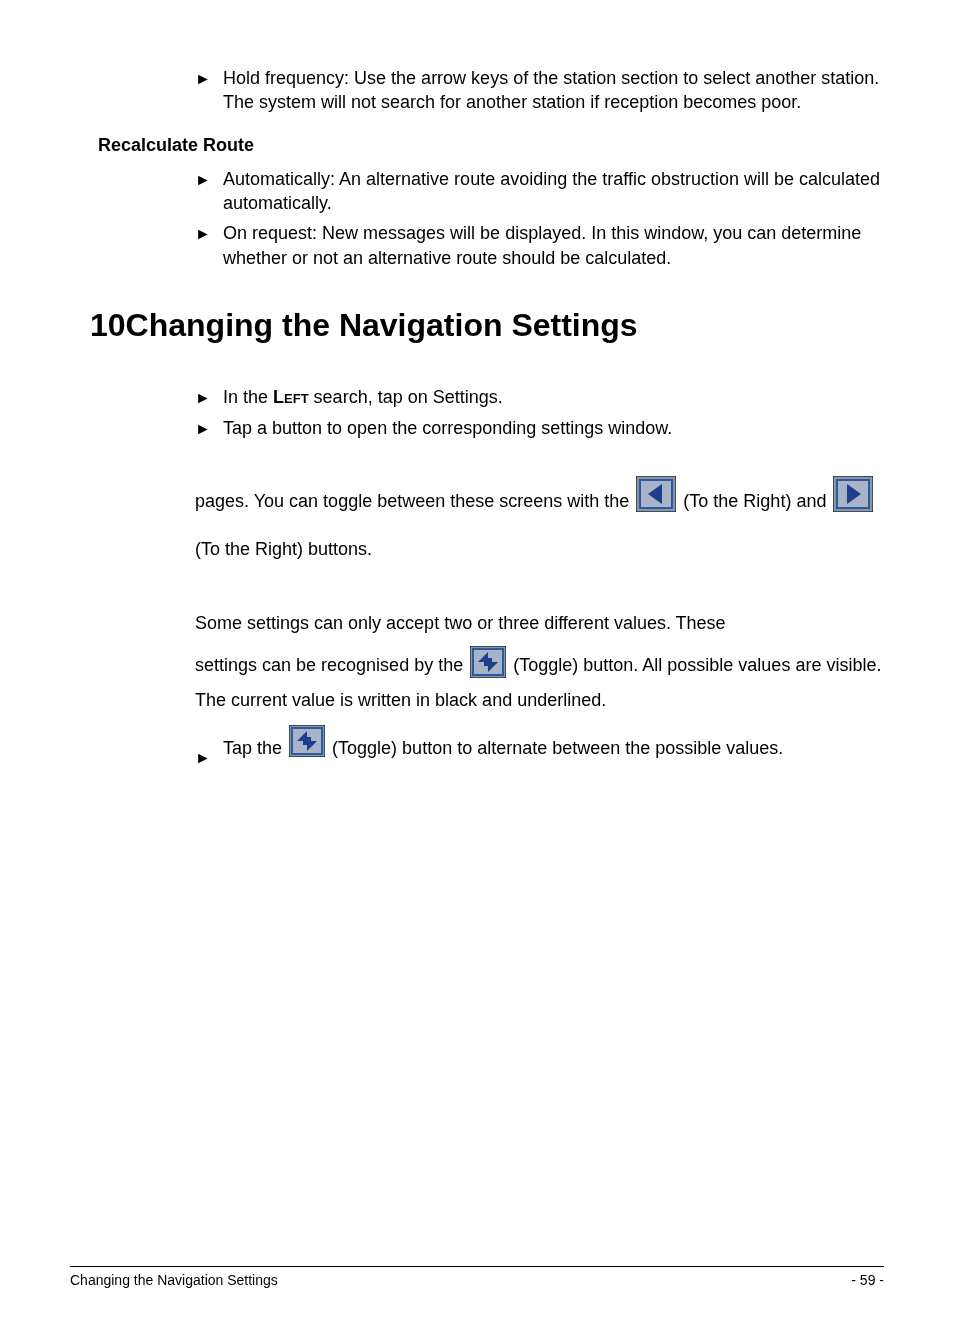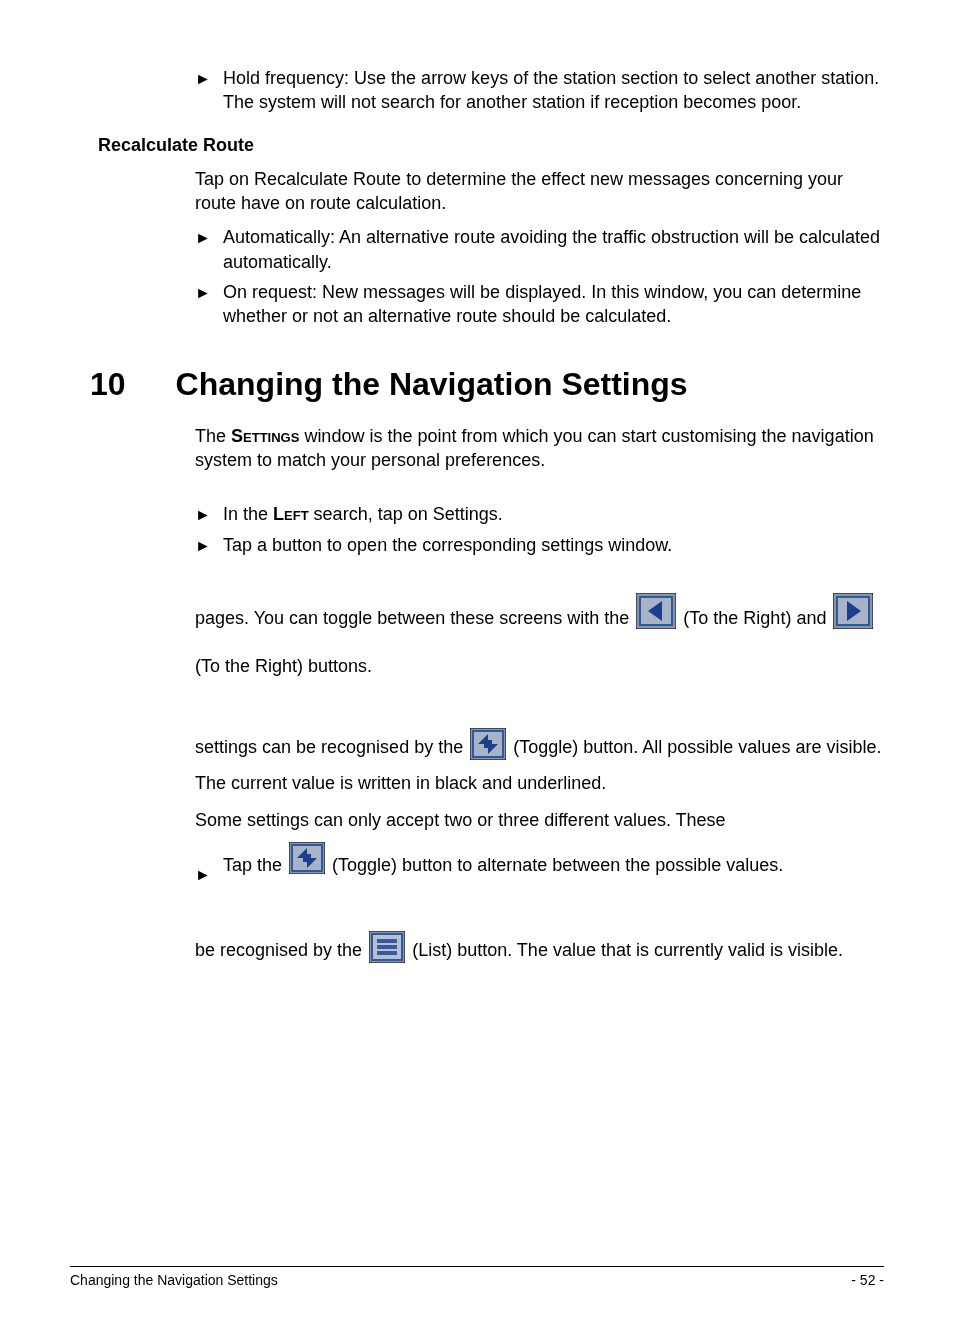--- a/index.html
+++ b/index.html
@@ -38,21 +38,20 @@
     font-weight: bold;
     font-size: 18px;
     margin: 18px 0 10px 0;
   }
   .para {
     margin: 10px 0;
   }
   .h1row {
     display: flex;
     align-items: baseline;
-    gap: 50px;
     margin: 34px 0 18px 0;
   }
   .h1num {
     font-size: 32px;
     font-weight: bold;
     margin-left: 20px;
   }
   .h1text {
     font-size: 32px;
     font-weight: bold;
@@ -98,23 +97,20 @@
       <div class="bullet">►</div>
       <div class="bullet-body">
         <span class="ul">Hold frequency</span><span>: Use the arrow keys of the station section to select another station. The system will not search for another station if reception becomes poor.</span>
       </div>
     </div>
   </div>
 
   <div class="subhead" style="margin-left:28px;">Recalculate Route</div>
 
   <div class="indent-block">
-    <div class="para">
-      <span>Tap on </span><span class="ul">Recalculate Route</span><span> to determine the effect new messages concerning your route have on route calculation.</span>
-    </div>
 
     <div class="bullet-row">
       <div class="bullet">►</div>
       <div class="bullet-body">
         <span class="ul">Automatically</span><span>: An alternative route avoiding the traffic obstruction will be calculated automatically.</span>
       </div>
     </div>
 
     <div class="bullet-row">
       <div class="bullet">►</div>
@@ -123,23 +119,20 @@
       </div>
     </div>
   </div>
 
   <div class="h1row">
     <div class="h1num">10</div>
     <div class="h1text">Changing the Navigation Settings</div>
   </div>
 
   <div class="indent-block">
-    <div class="para">
-      <span>The </span><span class="sc">Settings</span><span> window is the point from which you can start customising the navigation system to match your personal preferences.</span>
-    </div>
 
     <div style="height:14px;"></div>
 
     <div class="bullet-row">
       <div class="bullet">►</div>
       <div class="bullet-body">
         <span>In the </span><span class="sc">Left</span><span> search, tap on </span><span class="ul">Settings</span><span>.</span>
       </div>
     </div>
 
@@ -167,71 +160,58 @@
             <rect x="0" y="0" width="40" height="36" fill="#8b95a9" stroke="#000"></rect>
             <rect x="4" y="4" width="32" height="28" fill="#a8b3c7" stroke="#2c5aa0" stroke-width="2"></rect>
             <polygon points="14,8 28,18 14,28" fill="#1c3f8c"></polygon>
           </svg>
       </span>
       <span> (</span><span class="ul">To the Right</span><span>) buttons.</span>
     </div>
 
     <div style="height:20px;"></div>
 
+    <div class="para">Some settings can only accept two or three different values. These</div>
+
     <div class="para with-icon" style="line-height:1.6;">
       <span>settings can be recognised by the </span>
       <span class="icon">
         <svg width="36" height="32">
             <rect x="0" y="0" width="36" height="32" fill="#8b95a9" stroke="#000"></rect>
             <rect x="3" y="3" width="30" height="26" fill="#a8b3c7" stroke="#2c5aa0" stroke-width="2"></rect>
             <polygon points="18,6 8,16 14,16 14,20 18,20" fill="#1c3f8c"></polygon>
             <polygon points="18,26 28,16 22,16 22,12 18,12" fill="#1c3f8c"></polygon>
           </svg>
       </span>
       <span> (</span><span class="ul">Toggle</span><span>) button. All possible values are visible. The current value is written in black and underlined.</span>
     </div>
 
-    <div class="para">Some settings can only accept two or three different values. These</div>
-
     <div class="bullet-row with-icon">
       <div class="bullet" style="padding-top:14px;">►</div>
       <div class="bullet-body">
         <span>Tap the </span>
         <span class="icon">
           <svg width="36" height="32">
               <rect x="0" y="0" width="36" height="32" fill="#8b95a9" stroke="#000"></rect>
               <rect x="3" y="3" width="30" height="26" fill="#a8b3c7" stroke="#2c5aa0" stroke-width="2"></rect>
               <polygon points="18,6 8,16 14,16 14,20 18,20" fill="#1c3f8c"></polygon>
               <polygon points="18,26 28,16 22,16 22,12 18,12" fill="#1c3f8c"></polygon>
             </svg>
         </span>
         <span> (</span><span class="ul">Toggle</span><span>) button to alternate between the possible values.</span>
       </div>
     </div>
 
     <div style="height:20px;"></div>
 
 
-    <div class="para with-icon" style="line-height:1.6;">
-      <span>be recognised by the </span>
-      <span class="icon">
-        <svg width="36" height="32">
-            <rect x="0" y="0" width="36" height="32" fill="#8b95a9" stroke="#000"></rect>
-            <rect x="3" y="3" width="30" height="26" fill="#b8c0d0" stroke="#2c5aa0" stroke-width="2"></rect>
-            <rect x="8" y="8" width="20" height="4" fill="#375a9e"></rect>
-            <rect x="8" y="14" width="20" height="4" fill="#375a9e"></rect>
-            <rect x="8" y="20" width="20" height="4" fill="#375a9e"></rect>
-          </svg>
-      </span>
-      <span> (</span><span class="ul">List</span><span>) button. The value that is currently valid is visible.</span>
-    </div>
 
   </div>
 
   <div class="footer">
     <hr class="footer-rule">
     <div class="footer-inner">
       <span>Changing the Navigation Settings</span>
-      <span>- 52 -</span>
+      <span>- 59 -</span>
     </div>
   </div>
 
 </div>
 
 </body></html>

